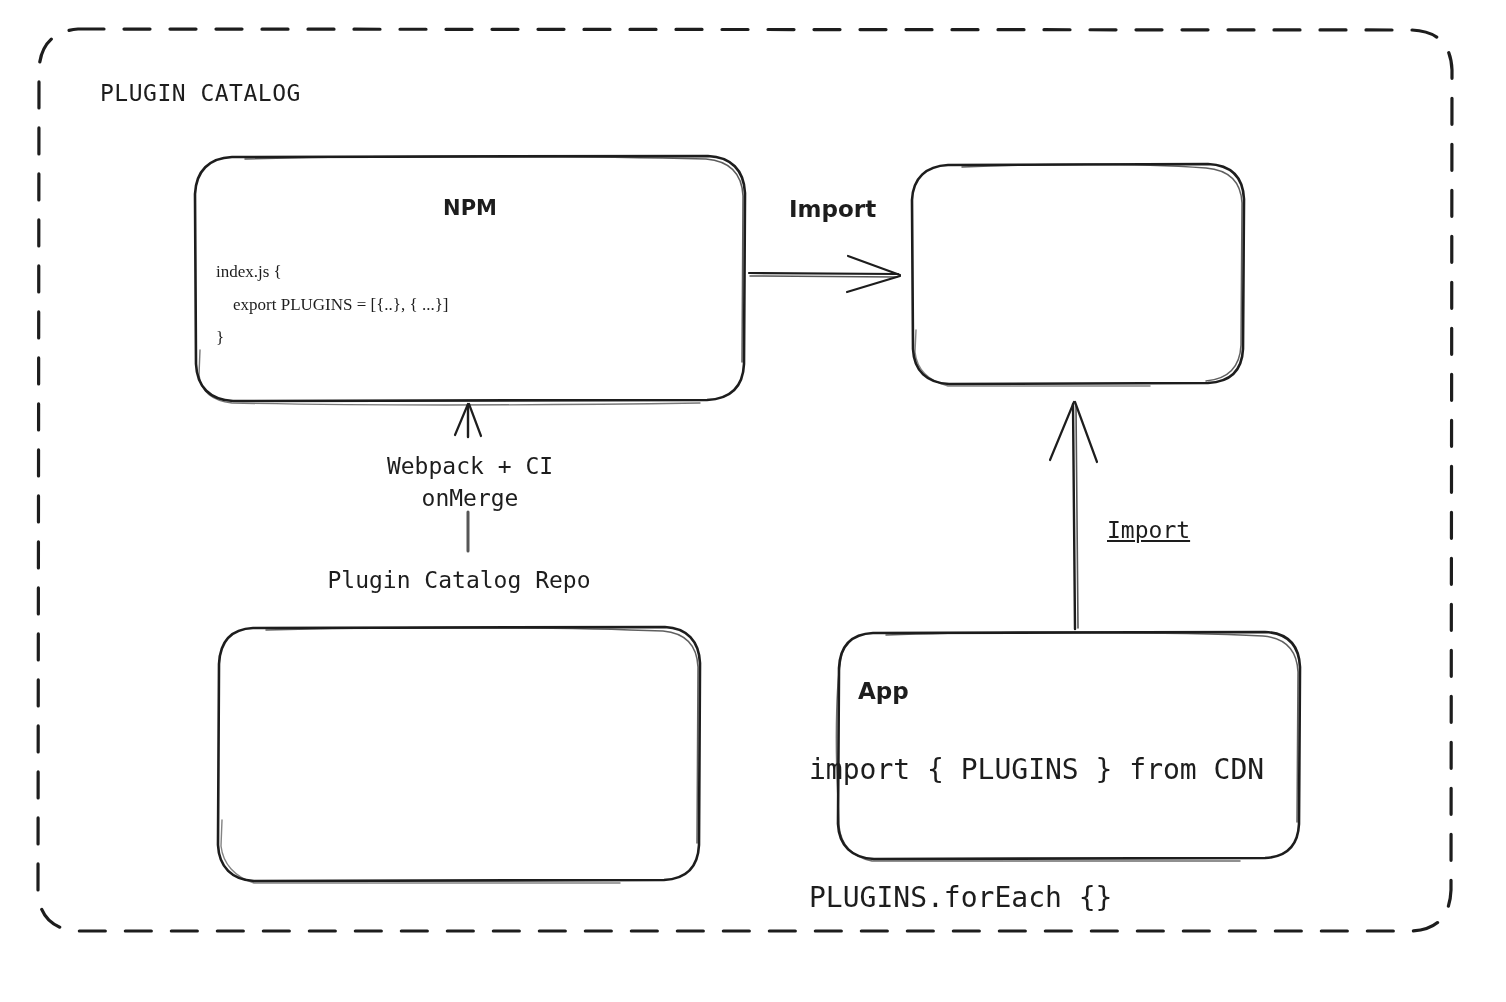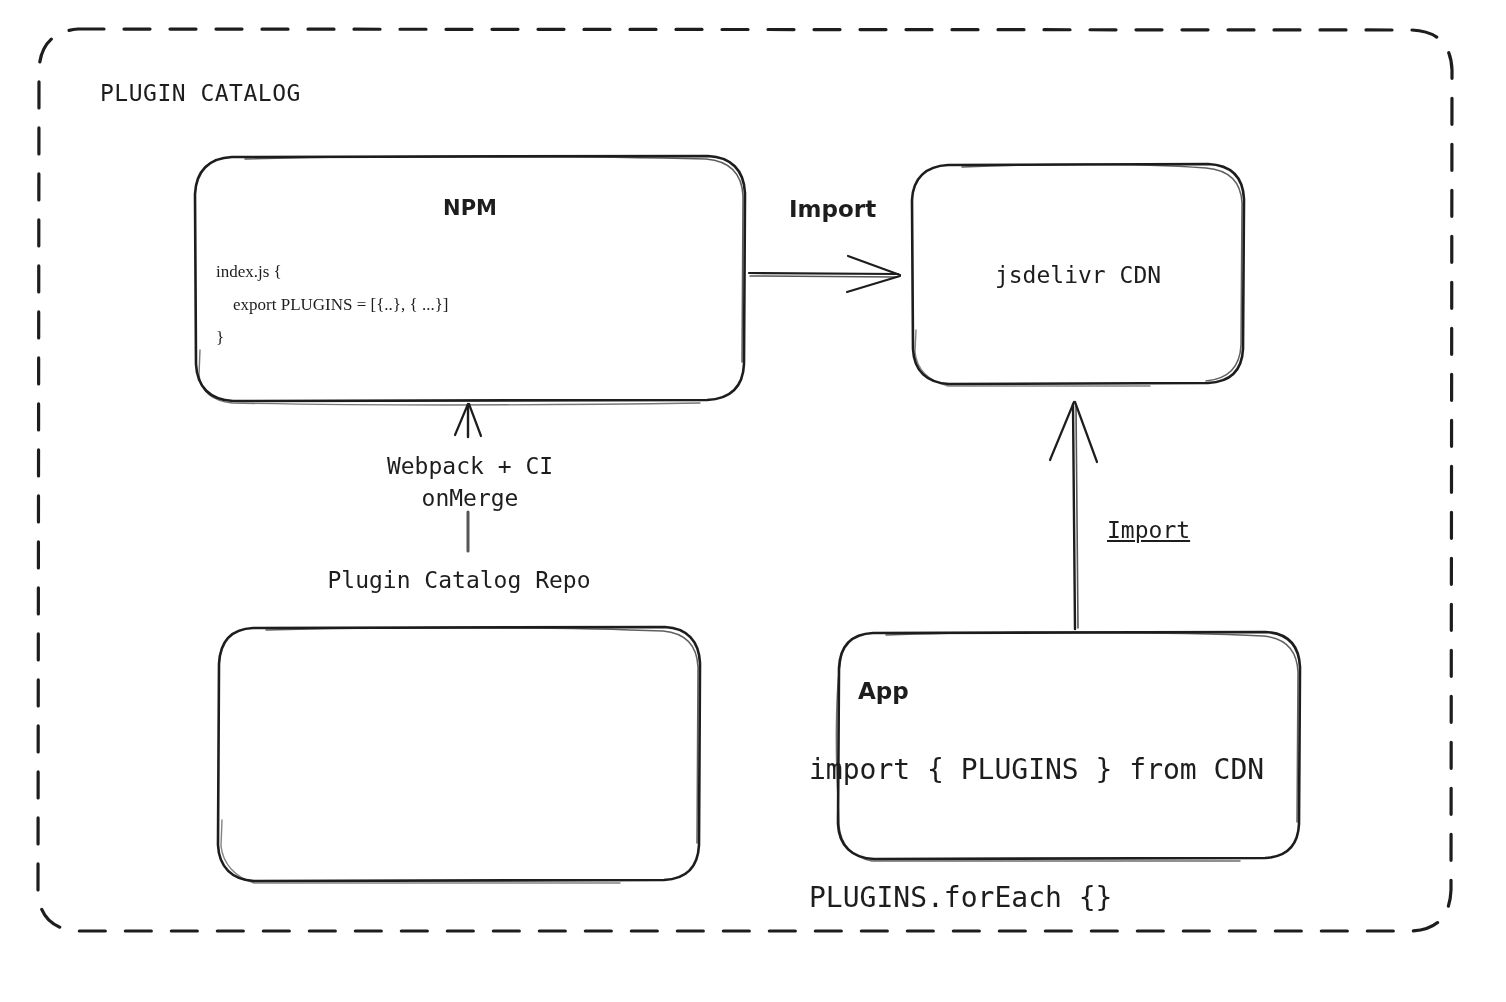--- a/index.html
+++ b/index.html
@@ -231,21 +231,20 @@
   </svg>
 
   <div class="txt mono" id="group-title">PLUGIN CATALOG</div>
 
   <div class="txt sans" id="npm-title">NPM</div>
 
   <div class="txt mono" id="npm-code">index.js {
     export PLUGINS = [{..}, { ...}]
 }</div>
 
-  <div class="txt mono" id="cdn-title">jsdelivr CDN</div>
 
   <div class="txt sans" id="cache-label">Import</div>
 
   <div class="txt mono" id="build-label">Webpack + CI
 onMerge</div>
 
   <div class="txt mono" id="repo-label">Plugin Catalog Repo</div>
 
 
   <div class="txt sans" id="app-title">App</div>

